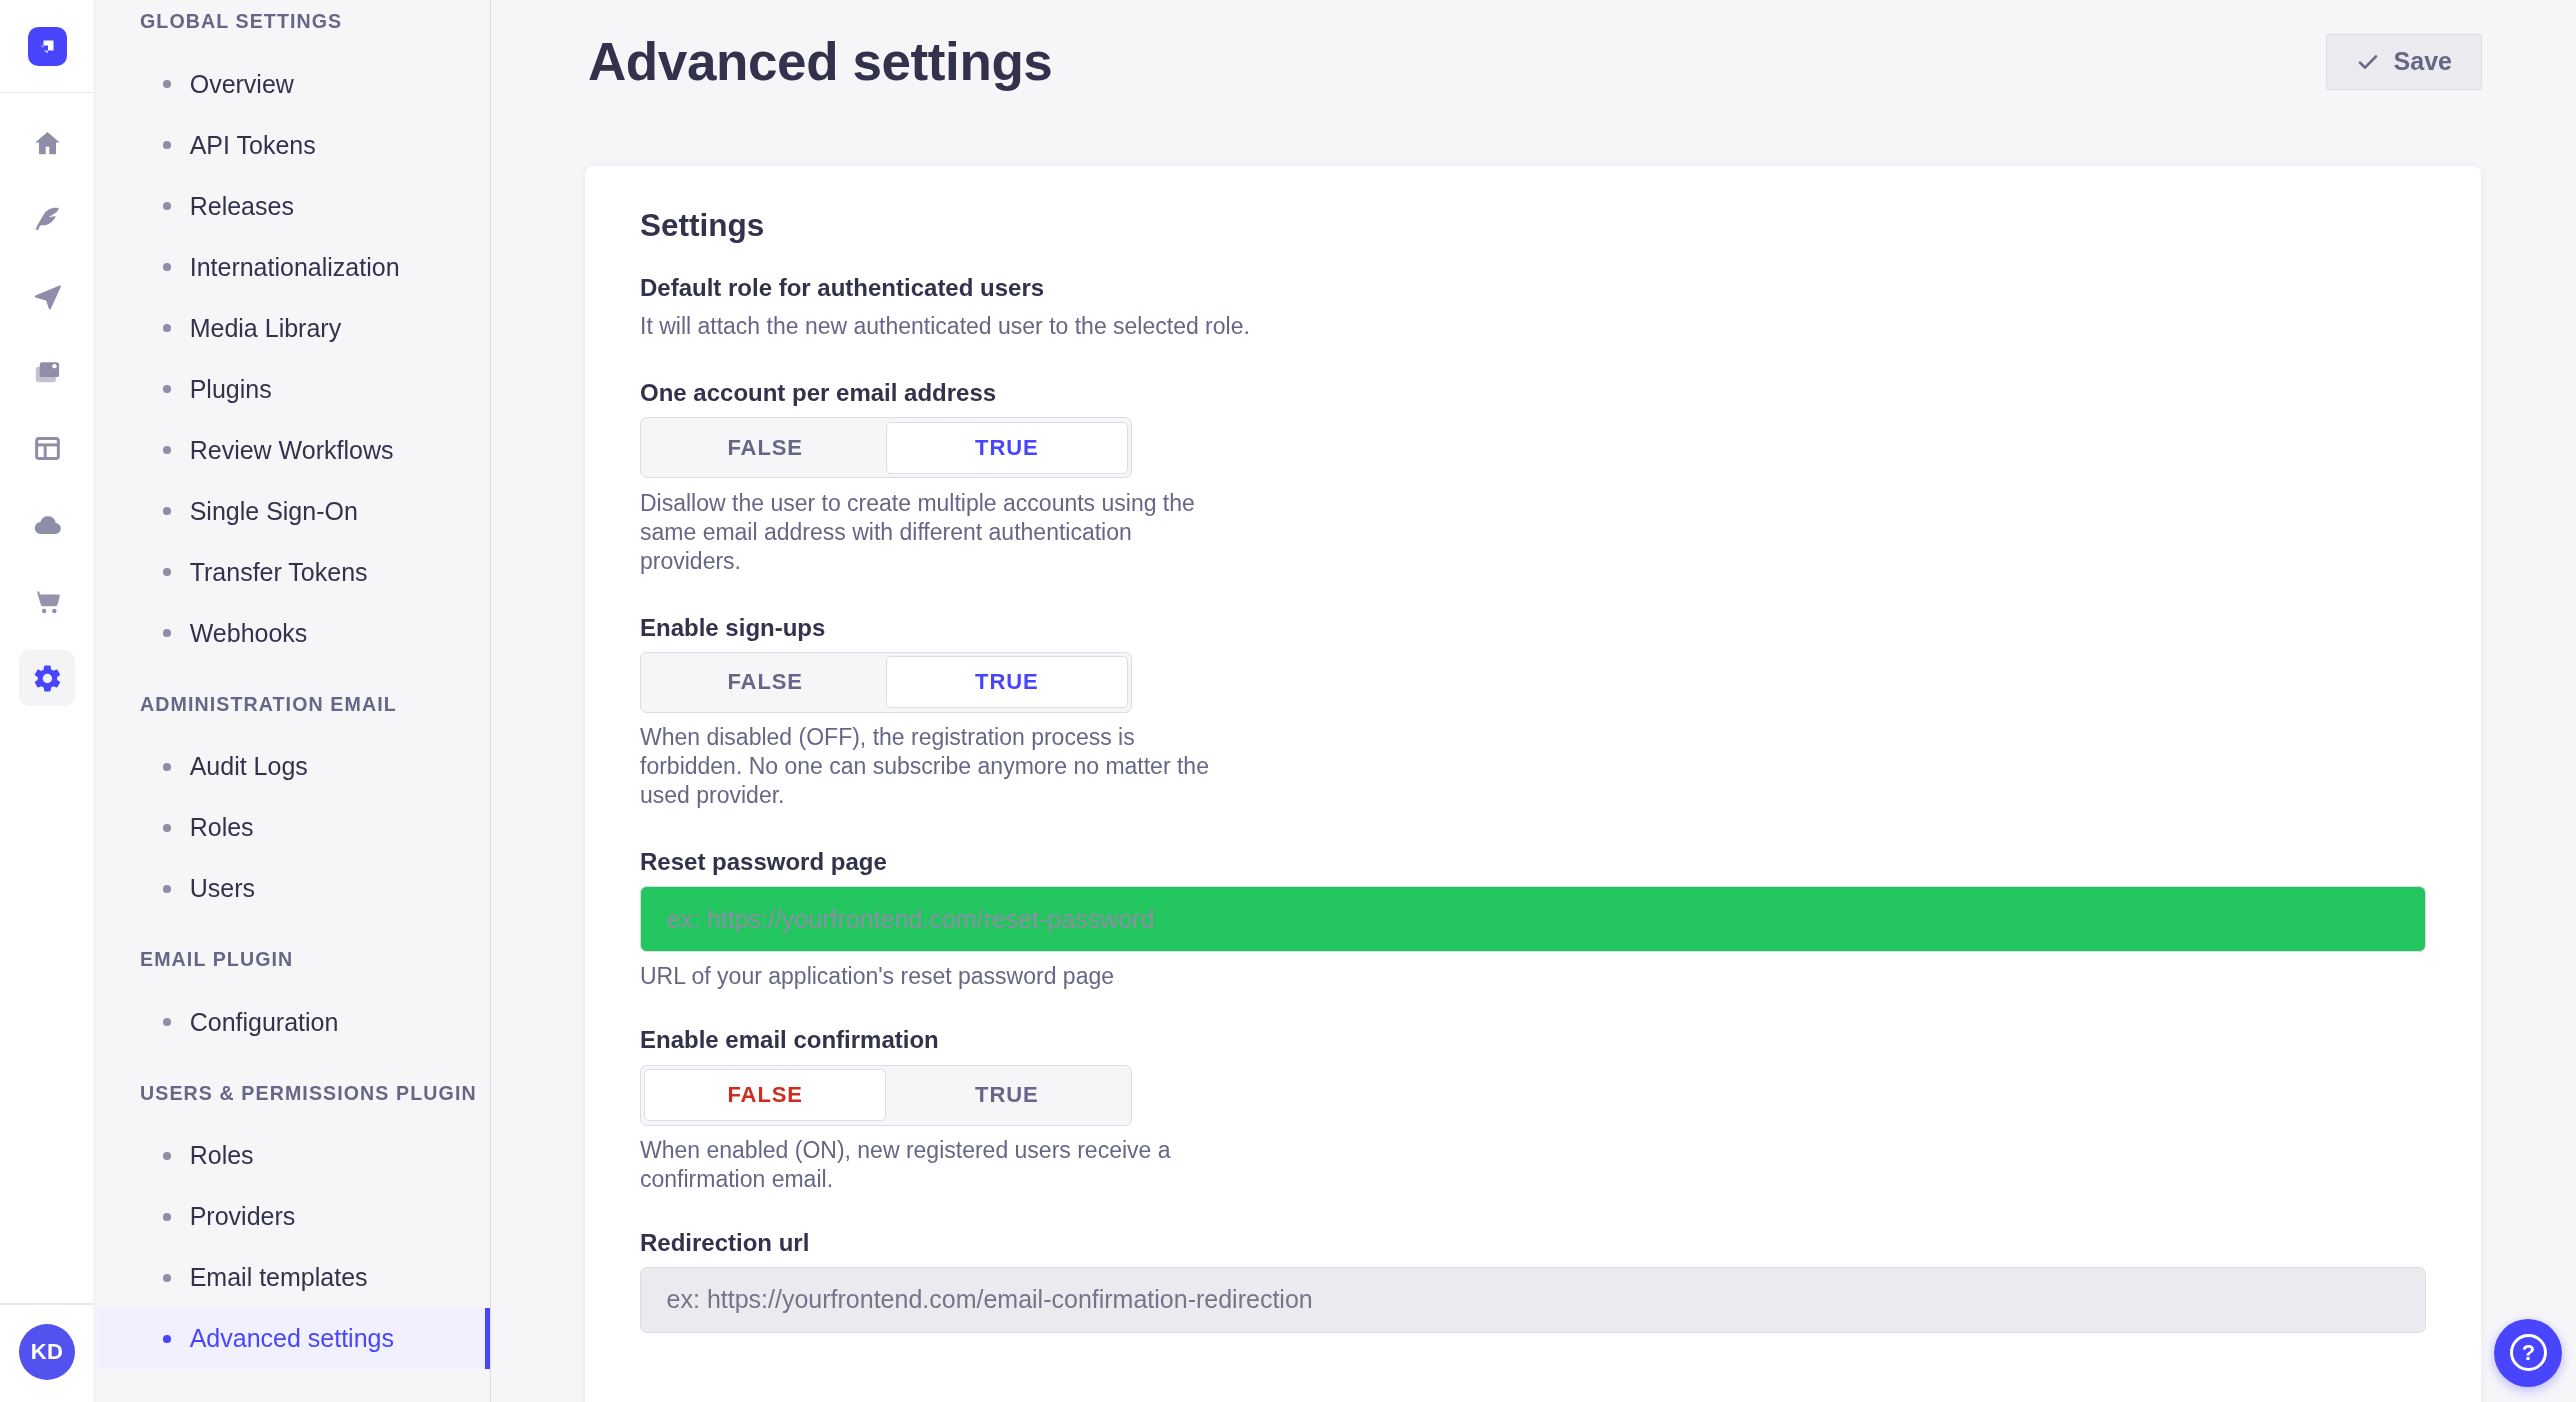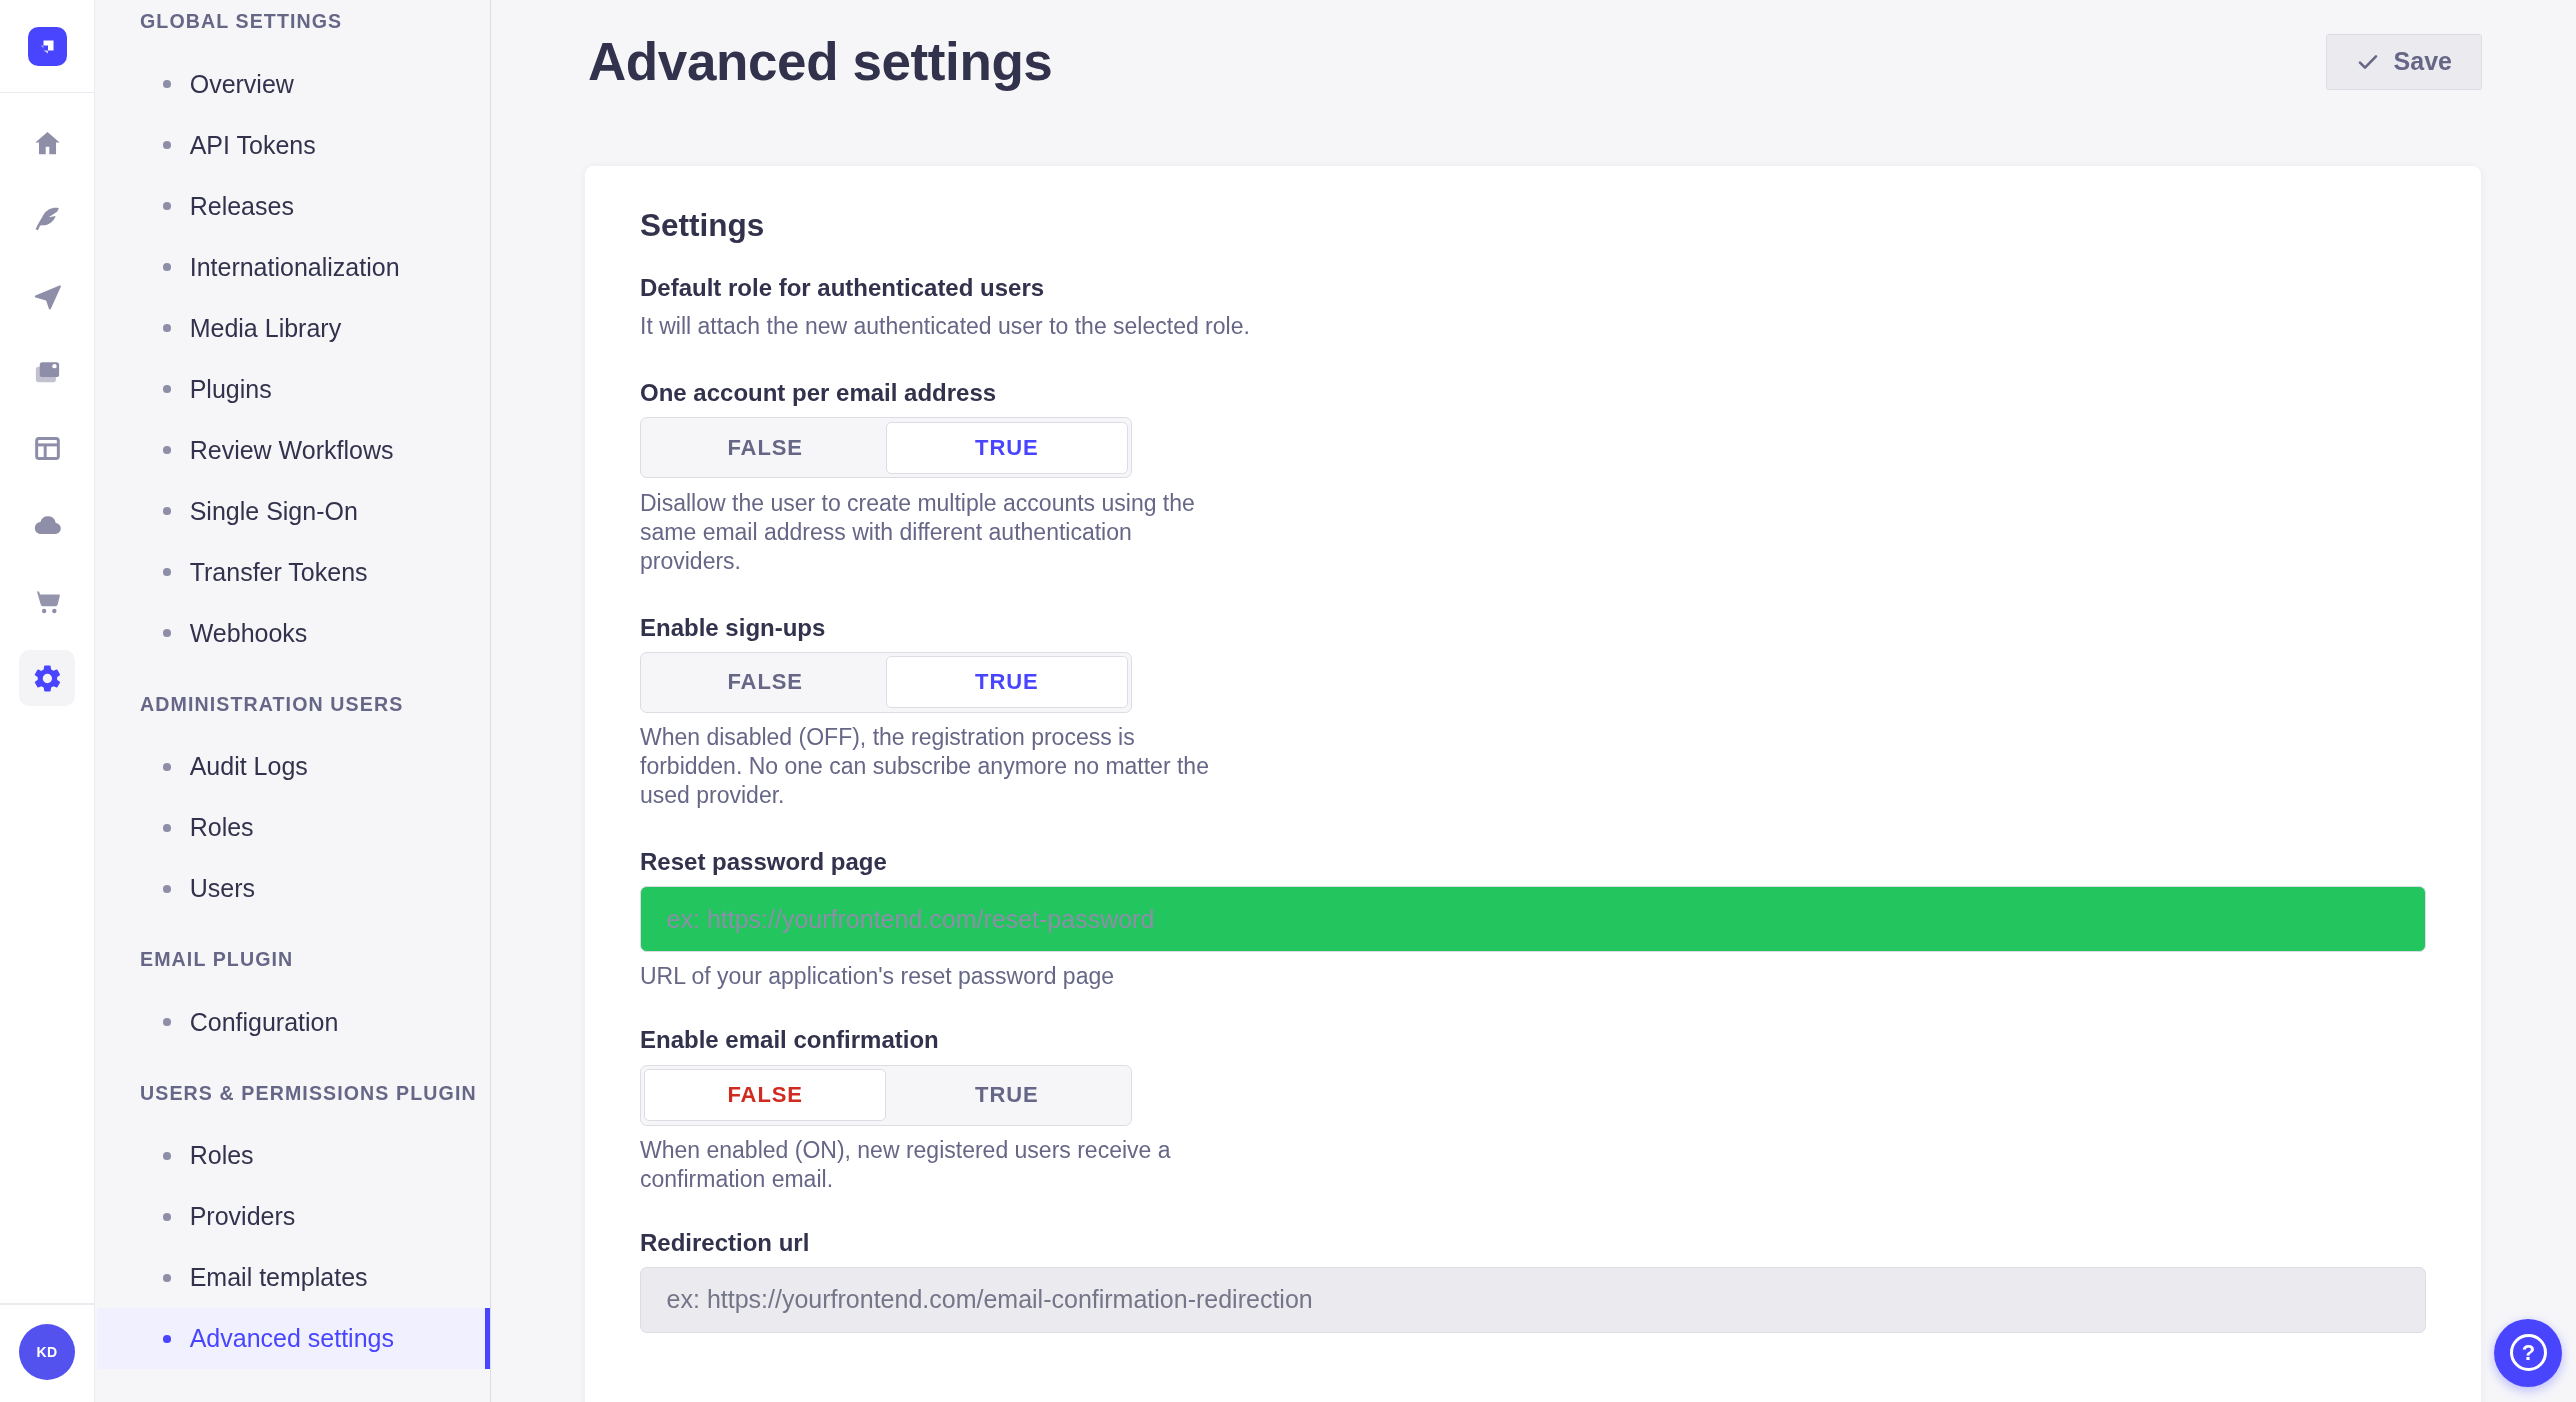--- a/index.html
+++ b/index.html
@@ -26,21 +26,21 @@
   .rail-items { margin-top: 22px; display: flex; flex-direction: column; align-items: center; }
   .rail-item {
     width: 56px; height: 56px; margin-bottom: 20.4px; border-radius: 10.2px;
     display: flex; align-items: center; justify-content: center; cursor: pointer;
   }
   .rail-item svg { width: 31px; height: 31px; }
   .rail-item.active { background: #f4f4f7; }
   .rail-spacer { flex: 1; }
   .avatar {
     width: 56px; height: 56px; border-radius: 50%; background: #5452ef;
-    color: #fff; font-weight: 700; font-size: 14px; letter-spacing: 0.4px;
+    color: #fff; font-weight: 700; font-size: 22px; letter-spacing: 0.4px;
     display: flex; align-items: center; justify-content: center;
     margin: 19px 0 22px; cursor: pointer;
   }
 
   
   .sidebar {
     position: absolute; left: 97px; top: 0; bottom: 0; width: 394px;
     background: #f6f6f9; border-right: 1.7px solid #dcdce4;
     padding-top: 3px; overflow: hidden;
   }
@@ -239,21 +239,21 @@
         </li>
         <li>
           <span class="dot"></span>
           <span class="side-label">Transfer Tokens</span>
         </li>
         <li>
           <span class="dot"></span>
           <span class="side-label">Webhooks</span>
         </li>
       </ul>
-      <div class="side-sec">ADMINISTRATION USERS</div>
+      <div class="side-sec">ADMINISTRATION EMAIL</div>
       <ul class="side-list">
         <li>
           <span class="dot"></span>
           <span class="side-label">Audit Logs</span>
         </li>
         <li>
           <span class="dot"></span>
           <span class="side-label">Roles</span>
         </li>
         <li>

